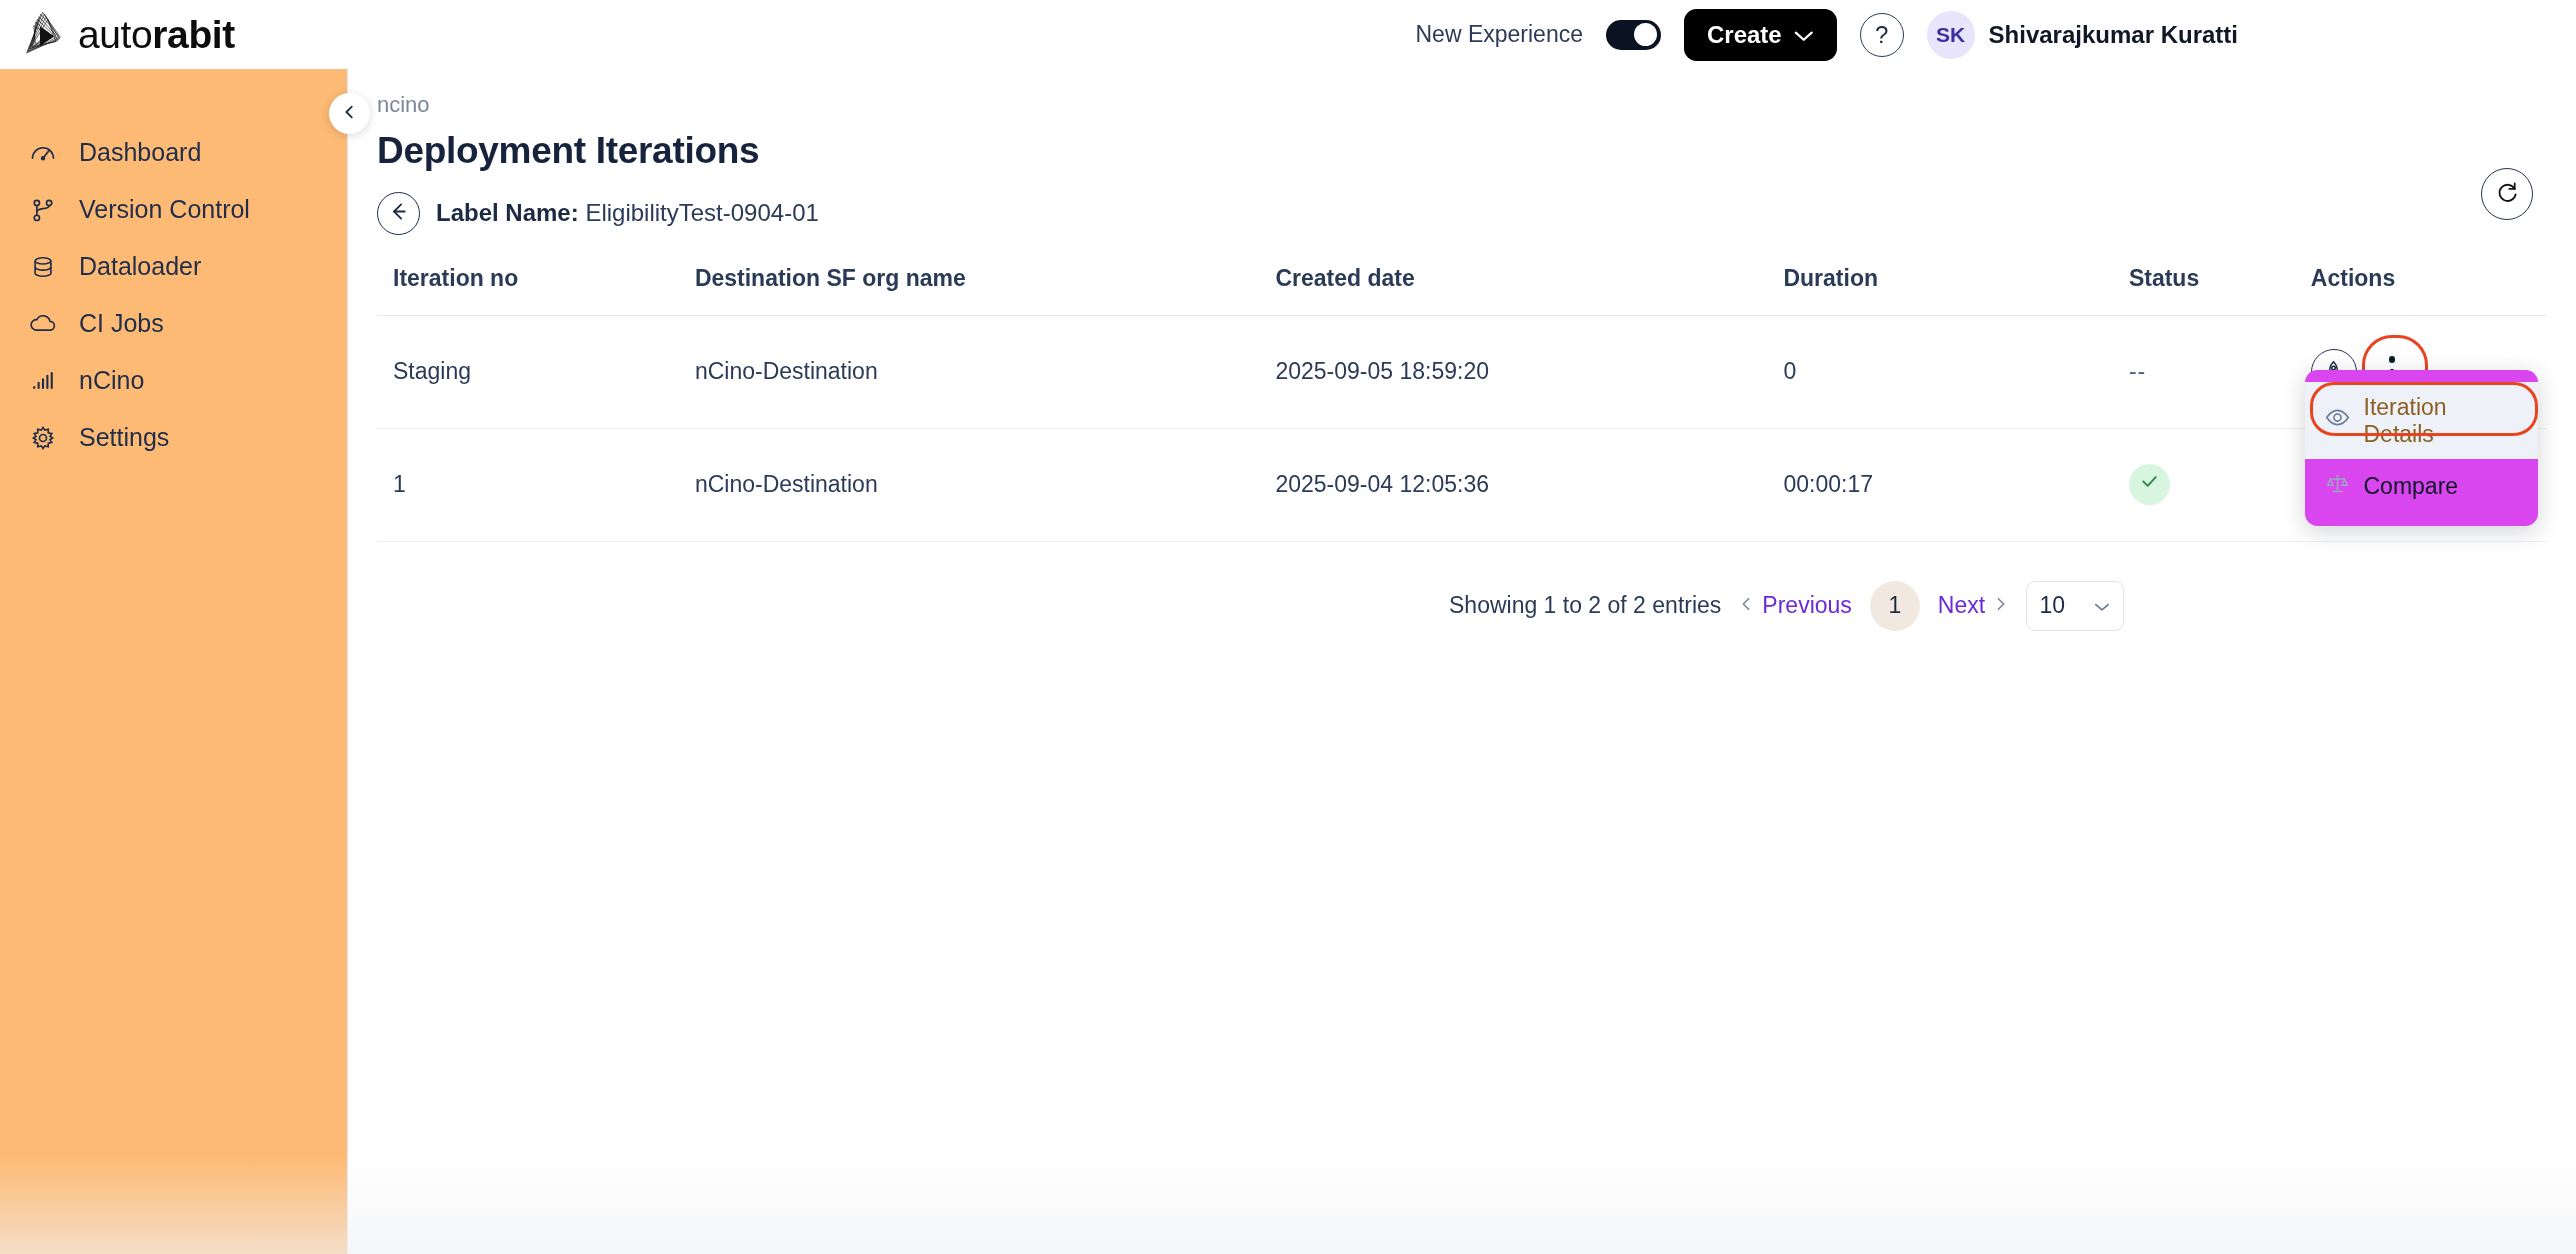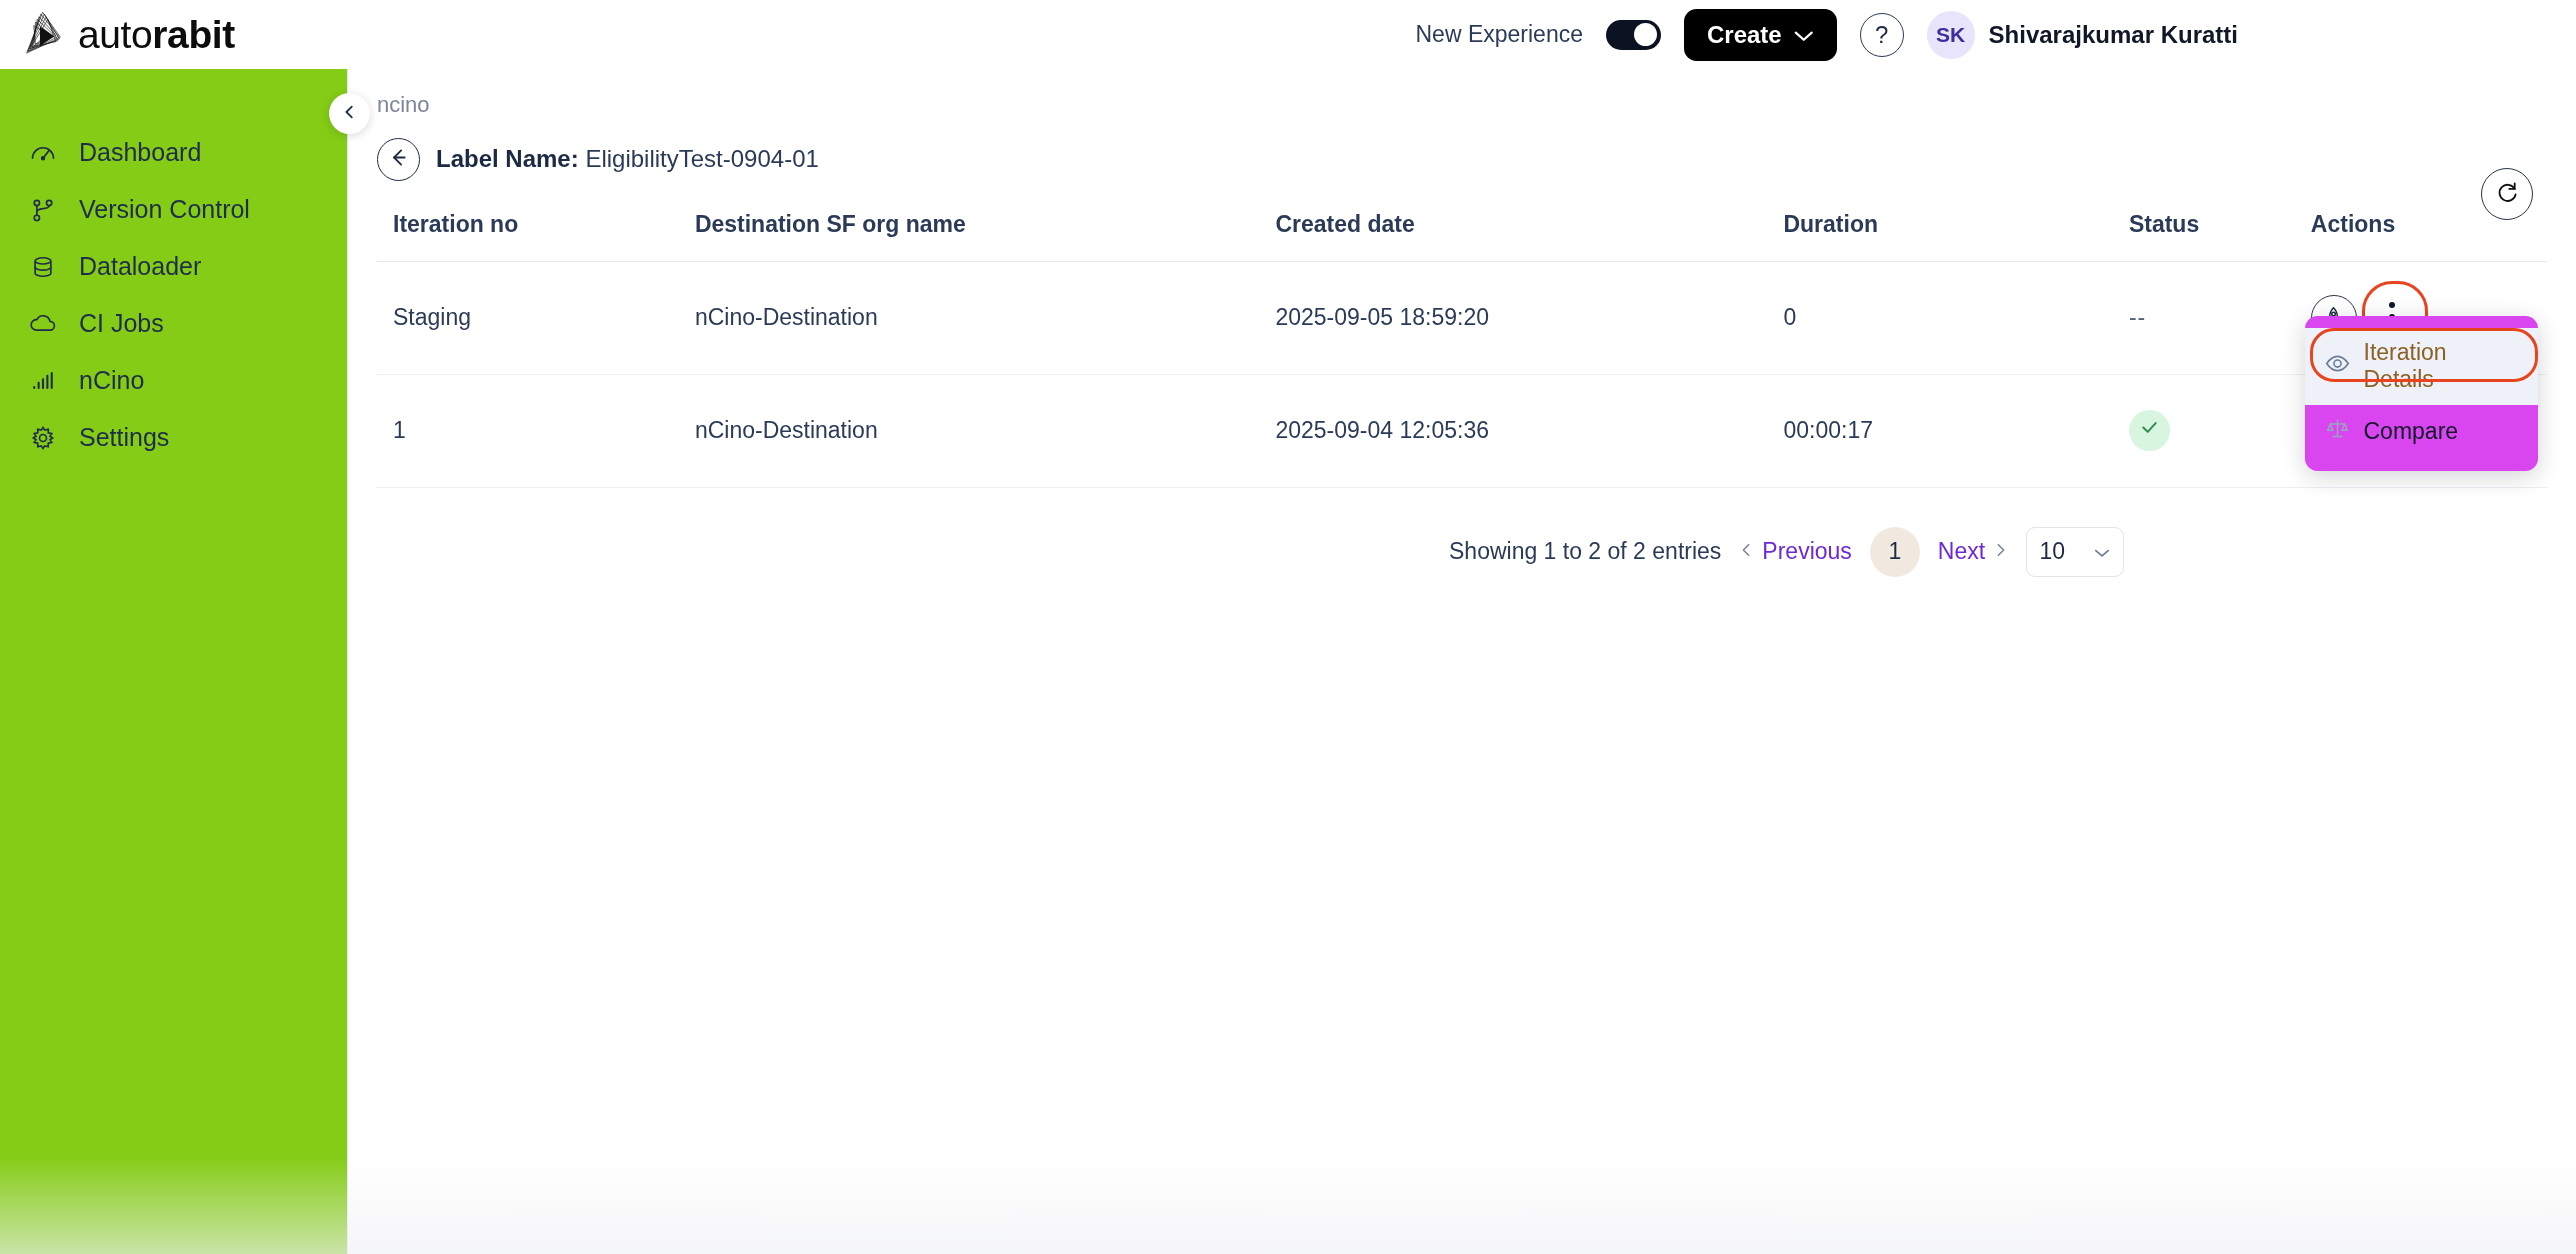--- a/index.html
+++ b/index.html
@@ -54,21 +54,21 @@
   .avatar {
     width: 48px; height: 48px; border-radius: 50%; background: #e8e4fb;
     display: flex; align-items: center; justify-content: center;
     font-size: 21px; font-weight: 700; color: #3b2fa0;
   }
   .user-name { font-size: 24px; font-weight: 700; color: #101828; }
 
   
   .sidebar {
     position: absolute; top: 69px; left: 0; width: 348px; height: 1185px;
-    background: #84cc16; border-right: 0.9px solid #e6e8ed;
+    background: #fdba74; border-right: 0.9px solid #e6e8ed;
     padding-top: 55px;
   }
   .nav-item {
     display: flex; align-items: center; gap: 21px;
     height: 57px; padding-left: 28px; cursor: pointer;
     font-size: 25px; color: #1f2d4a;
   }
   .nav-item .nav-ico {
     width: 30px; height: 30px; display: flex; align-items: center; justify-content: center;
   }
@@ -306,20 +306,21 @@
   <div class="collapse-toggle">
     <span>
       <svg width="18" height="18" viewBox="0 0 20 20" fill="none" stroke="#1f2d4a" stroke-width="2" stroke-linecap="round" stroke-linejoin="round">
           <path d="M12 4 L6 10 L12 16"></path>
         </svg>
     </span>
   </div>
 
   <div class="main">
     <div class="breadcrumb">ncino</div>
+    <div class="page-title">Deployment Iterations</div>
 
     <div class="label-row">
       <div class="back-circle">
         <span>
           <svg width="23" height="23" viewBox="0 0 26 26" fill="none" stroke="#1d2a44" stroke-width="2" stroke-linecap="round" stroke-linejoin="round">
             <path d="M16 5 L8 13 L16 21"></path>
               <path d="M8 13 L20 13"></path>
           </svg>
         </span>
       </div>

